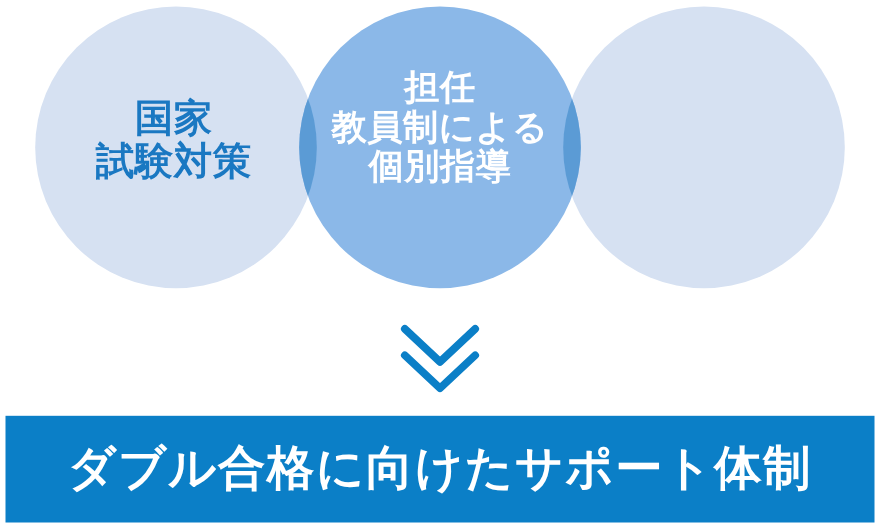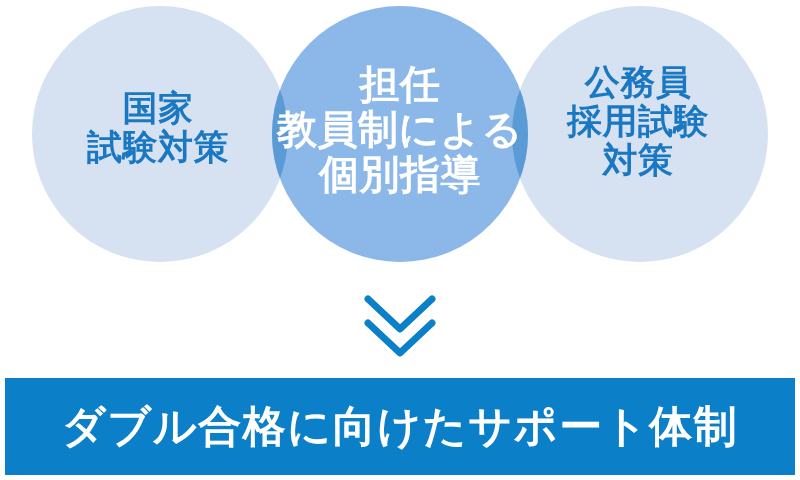--- a/index.html
+++ b/index.html
@@ -47,21 +47,21 @@
     white-space: pre-line;
     pointer-events: none;
   }
   .circle-label.side {
     width: 250px;
     font-size: 35px;
     color: #1a78c2;
   }
   .circle-label.center {
     width: 256px;
-    font-size: 40px;
+    font-size: 32px;
     color: #ffffff;
   }
 
   #label-left {
     left: 33px;
     top: 88px;
   }
   #label-center {
     left: 272px;
     top: 62px;
@@ -139,23 +139,20 @@
       </g>
     </svg>
 
     <div class="circle-label side" id="label-left">国家
 試験対策</div>
 
     <div class="circle-label center" id="label-center">担任
 教員制による
 個別指導</div>
 
-    <div class="circle-label side" id="label-right">公務員
-採用試験
-対策</div>
   </div>
 
   <div id="arrow-wrap">
     <svg id="arrow-svg" viewBox="0 0 80 70" xmlns="http://www.w3.org/2000/svg">
       <path d="M8 8 L40 38 L72 8" fill="none" stroke="#0b7fc7" stroke-width="7" stroke-linecap="round" stroke-linejoin="round"></path>
       <path d="M8 32 L40 62 L72 32" fill="none" stroke="#0b7fc7" stroke-width="7" stroke-linecap="round" stroke-linejoin="round"></path>
     </svg>
   </div>
 
   <div id="banner">

